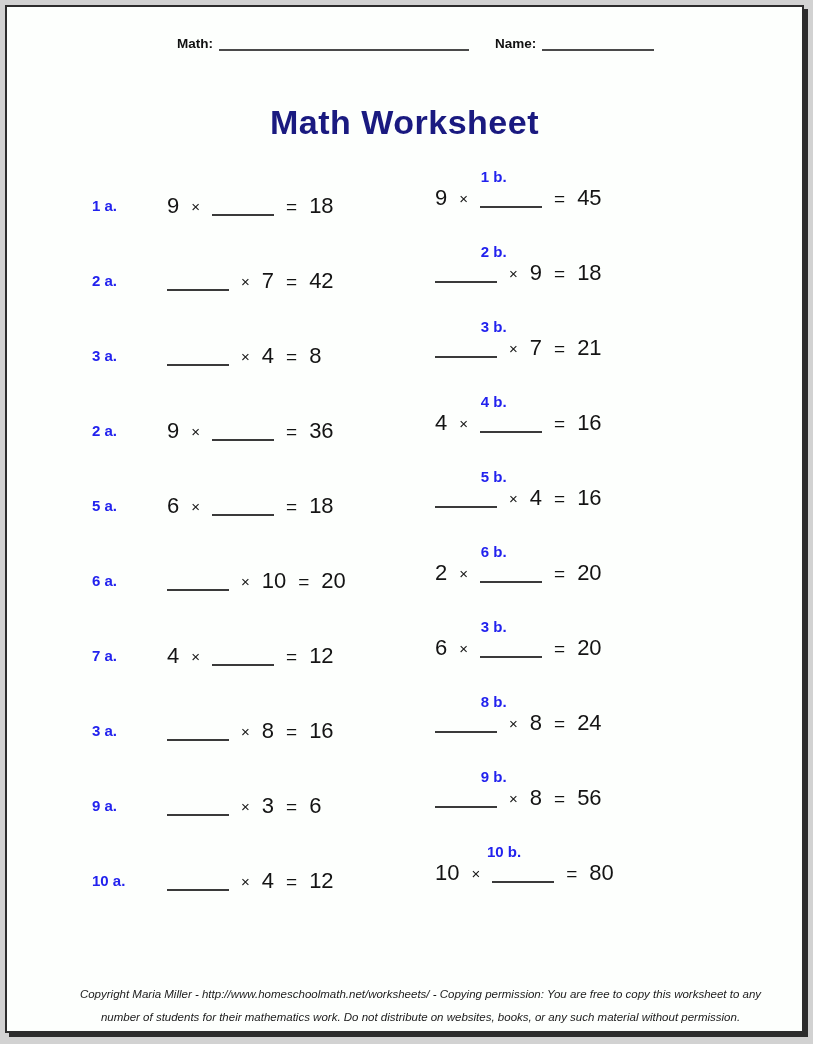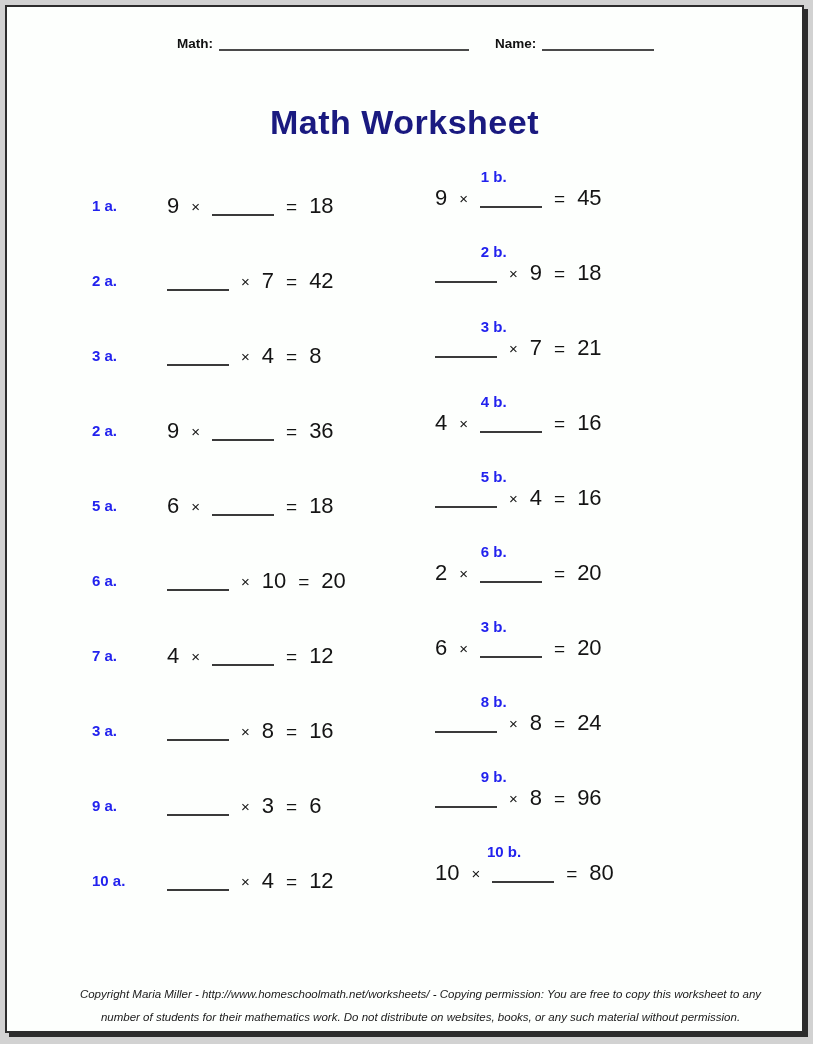--- a/index.html
+++ b/index.html
@@ -319,21 +319,21 @@
             <span class="num">6</span>
           </span>
         </div>
         <div class="pcell b">
           <span class="plabel">9 b.</span>
           <span class="expr">
             <span class="blank"></span>
             <span class="op">×</span>
             <span class="num">8</span>
             <span class="eq">=</span>
-            <span class="num">96</span>
+            <span class="num">56</span>
           </span>
         </div>
       </div>
       <div class="prow">
         <div class="pcell a">
           <span class="plabel">10 a.</span>
           <span class="expr">
             <span class="blank"></span>
             <span class="op">×</span>
             <span class="num">4</span>

